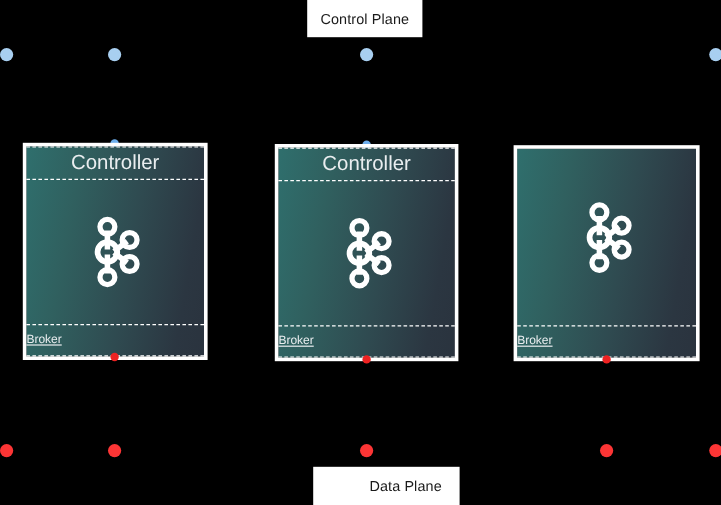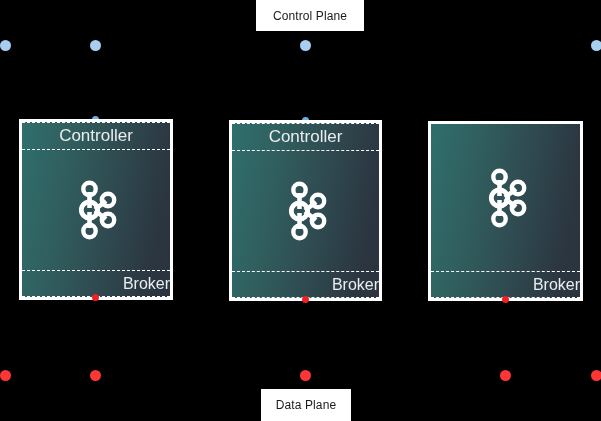--- a/index.html
+++ b/index.html
@@ -24,28 +24,29 @@
     line-height: 1;
     display: flex;
     align-items: center;
     justify-content: center;
     letter-spacing: 0.1px;
     white-space: nowrap;
   }
   #control-plane-label {
     left: 256px;
     top: 0px;
-    width: 108px;
+    width: 96px;
     height: 31px;
   }
   #data-plane-label {
     left: 261px;
     top: 389px;
     width: 90px;
     height: 32px;
+    padding-left: 32px;
   }
 
   
   .dot {
     position: absolute;
     border-radius: 50%;
   }
   .dot-blue {
     width: 11px;
     height: 11px;
@@ -106,26 +107,27 @@
     flex: 1 1 auto;
     display: flex;
     align-items: center;
     justify-content: center;
   }
   .section-broker {
     height: 27px;
     flex: 0 0 auto;
     display: flex;
     align-items: center;
-    justify-content: flex-end;
+    justify-content: flex-start;
     color: #e9edef;
-    font-size: 16px;
+    font-size: 10px;
     border-top: 1px dashed #ffffff;
     border-bottom: 1px dashed #ffffff;
     box-sizing: border-box;
+    text-decoration: underline;
   }
 
   .kafka-icon {
     width: 46px;
     height: 60px;
     display: block;
   }
 
   
   #node-1 { left: 19px;  top: 119px; width: 154px; height: 181px; }

